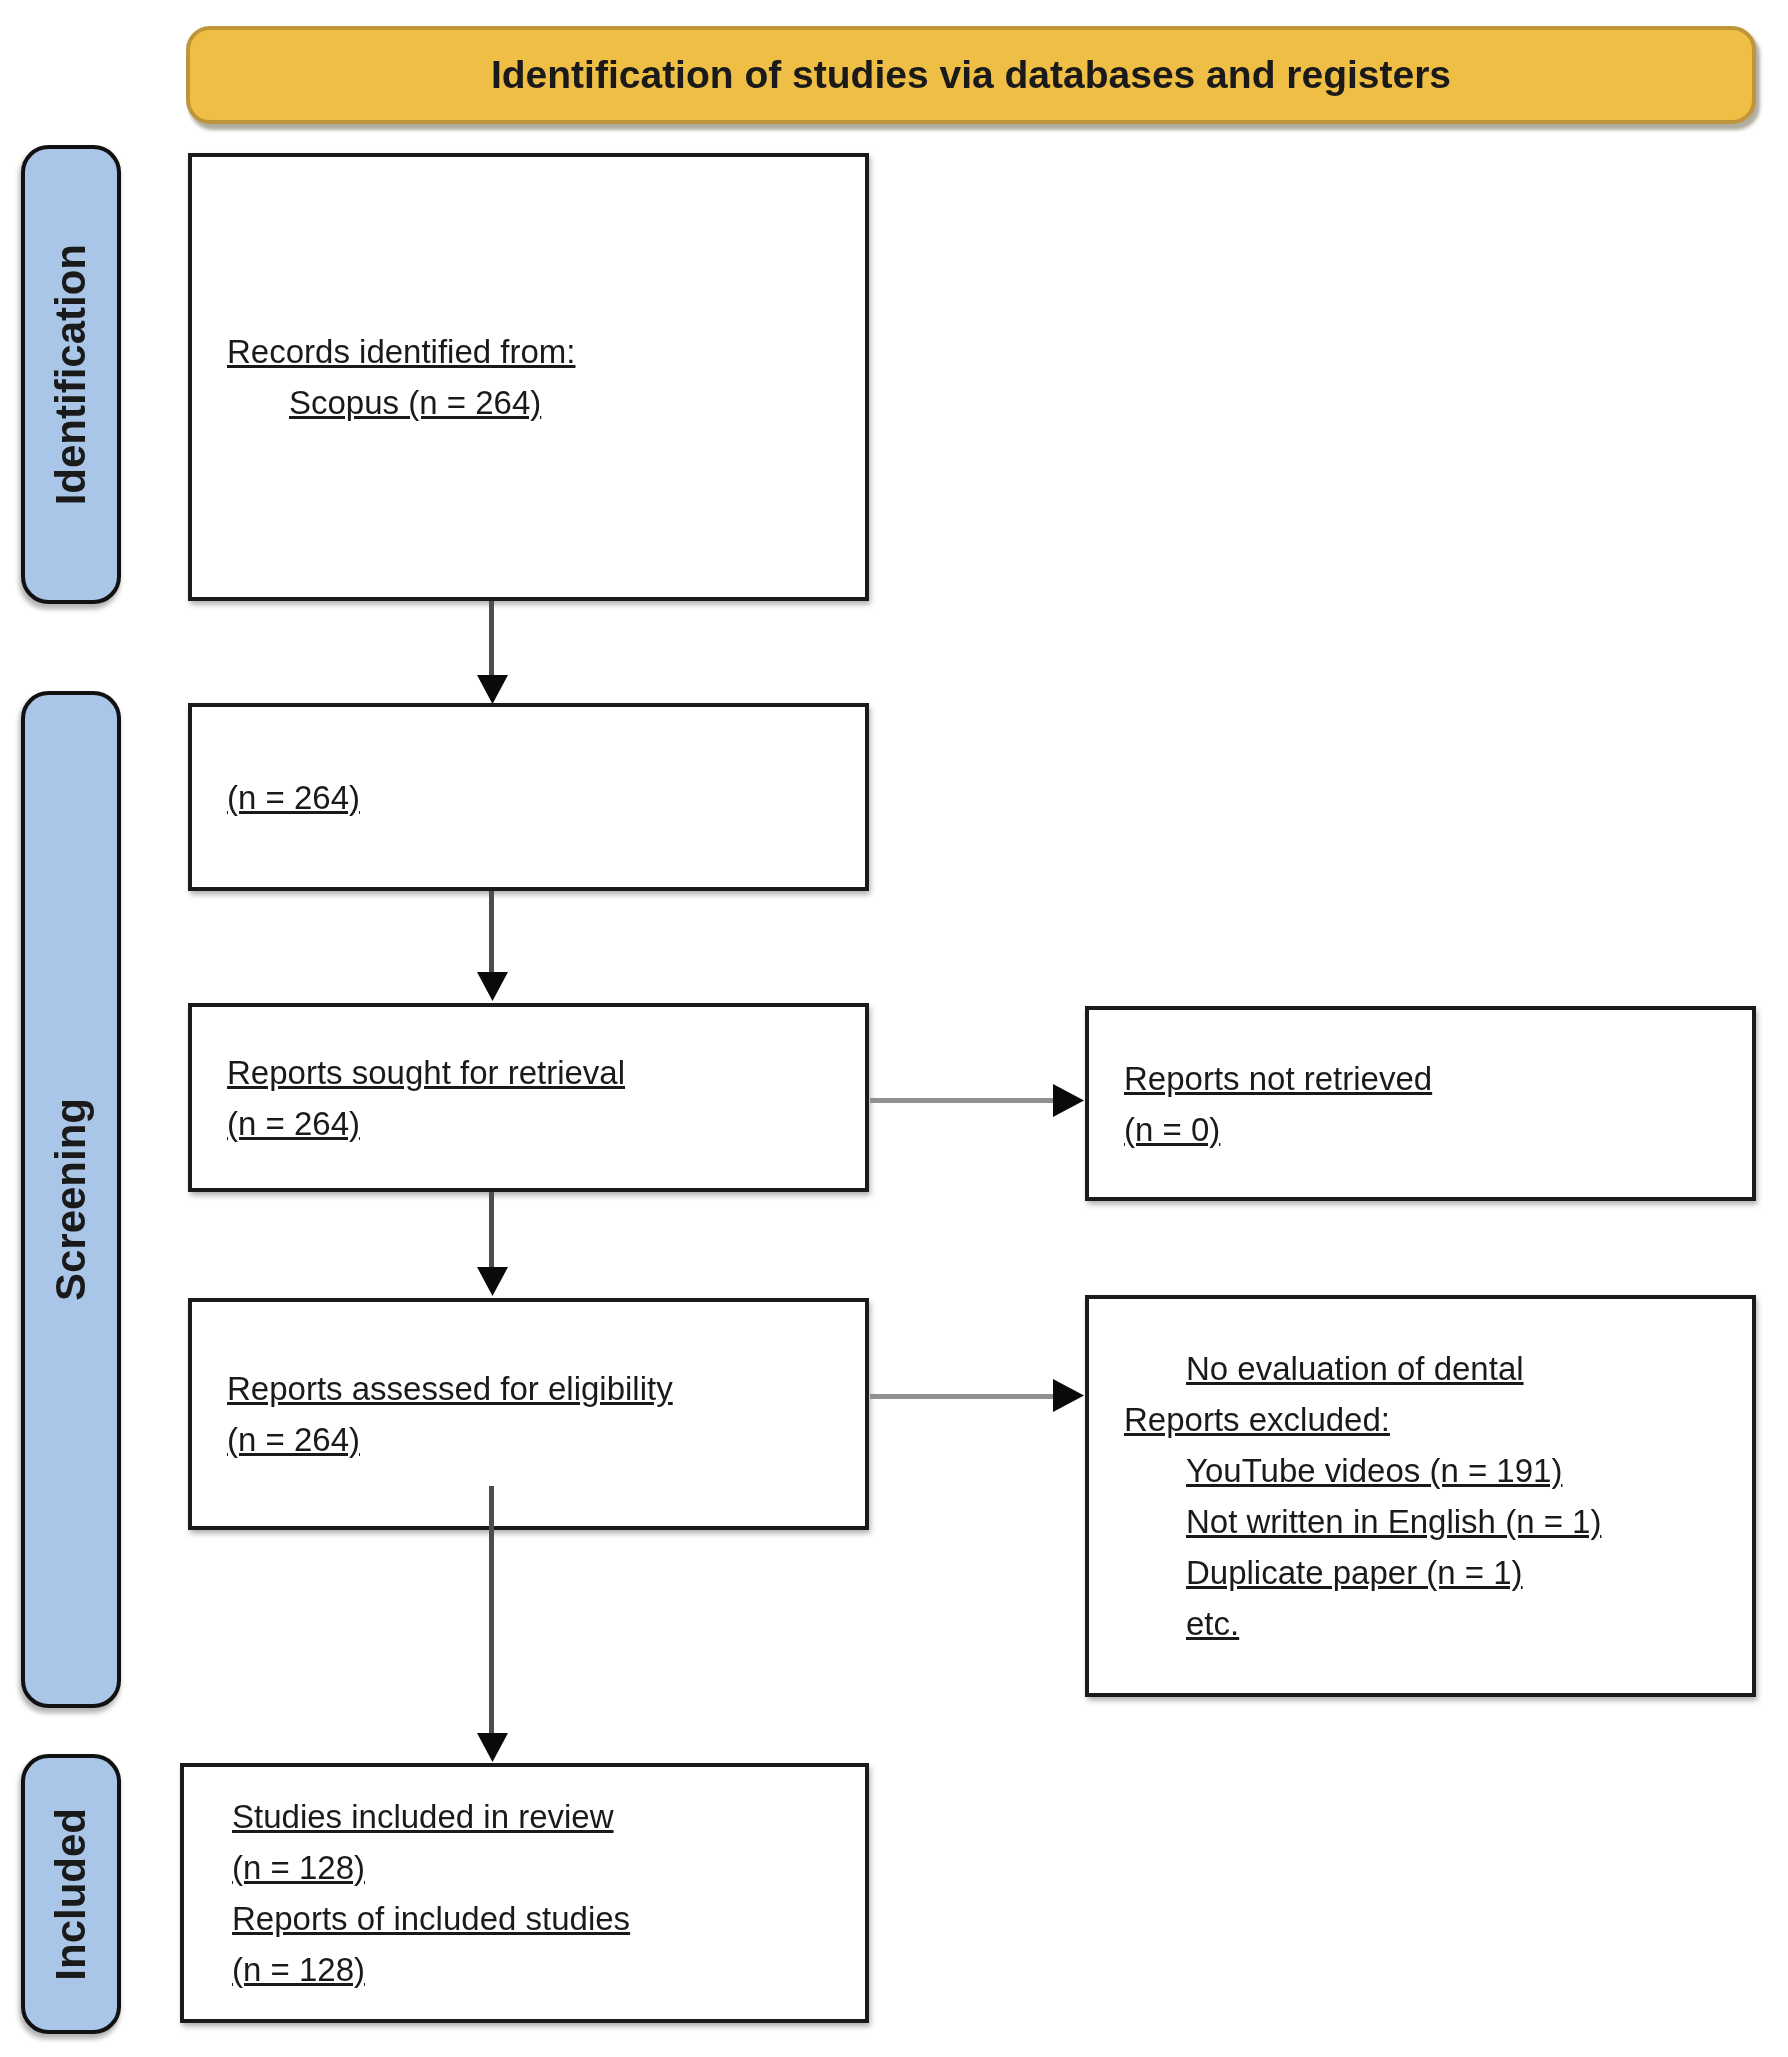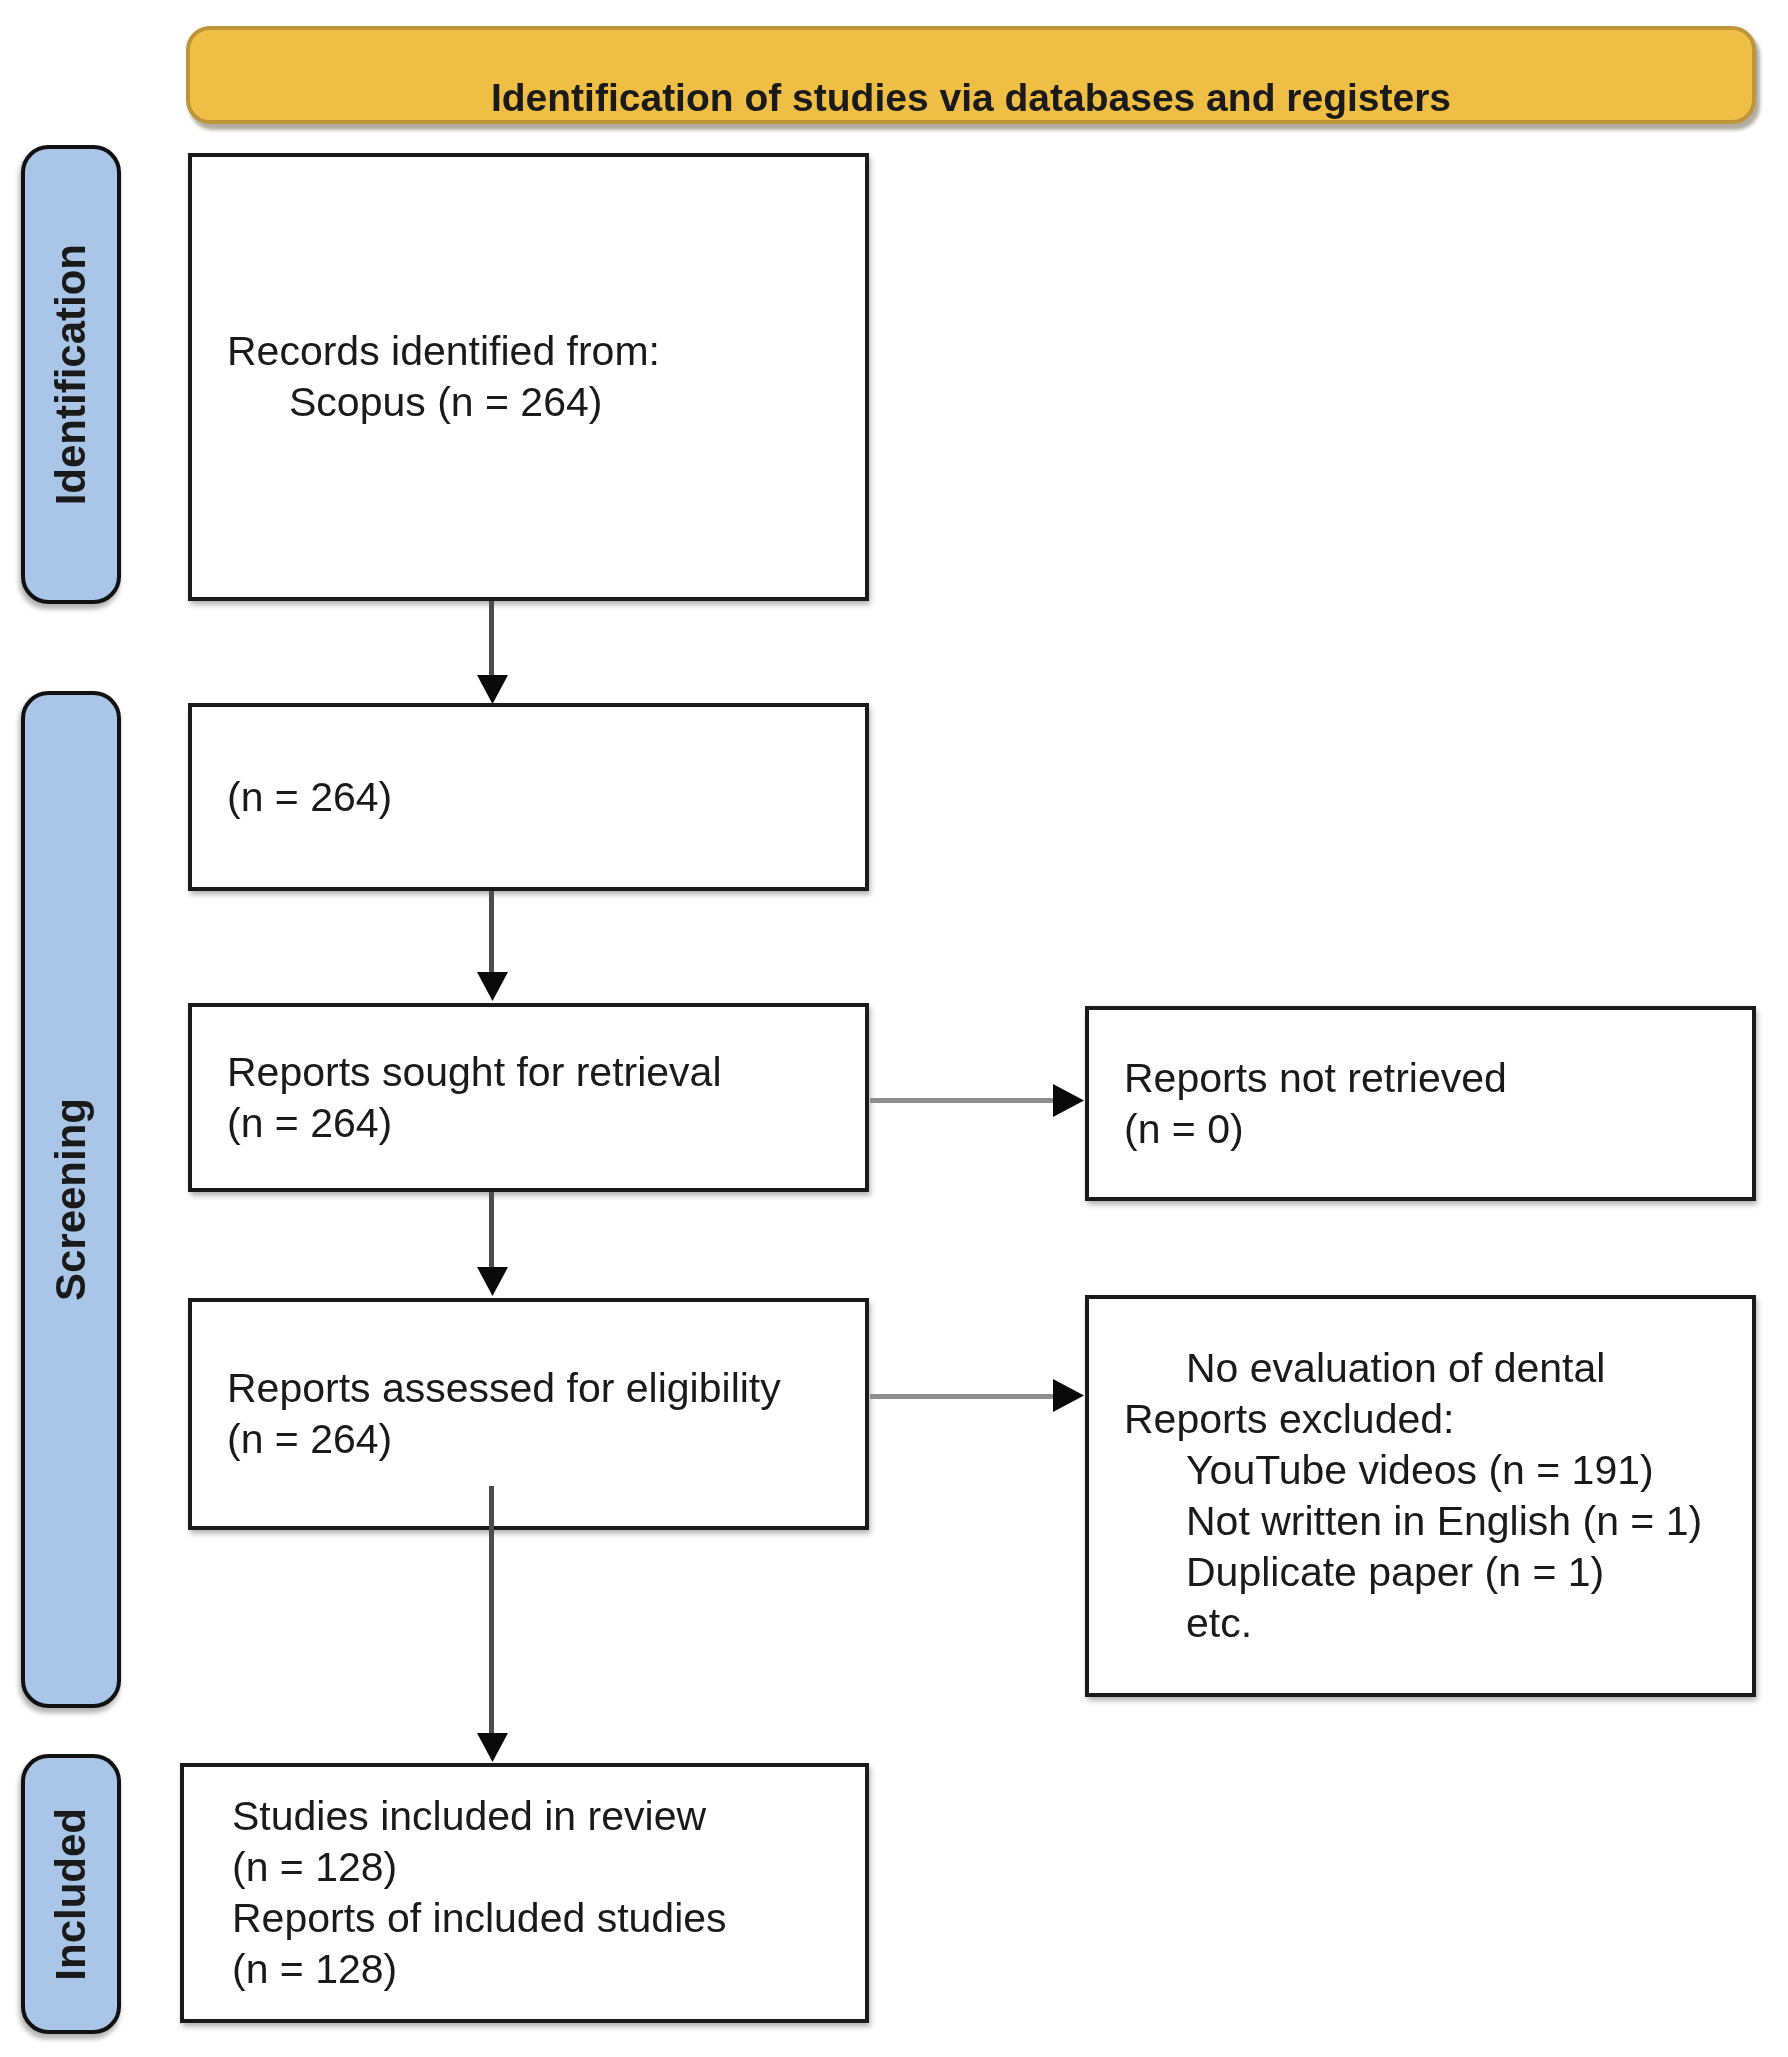--- a/index.html
+++ b/index.html
@@ -24,21 +24,21 @@
     overflow:hidden;
   }
   
   .banner{
     position:absolute;
     left:186px; top:26px; width:1570px; height:98px;
     background:var(--banner-bg);
     border:4.6px solid var(--banner-border);
     border-radius:24px;
     box-sizing:border-box;
-    display:flex; align-items:flex-end; justify-content:center;
+    display:flex; align-items:center; justify-content:center;
     box-shadow:3.7px 5.5px 3.7px rgba(80,70,40,.45);
   }
   .banner span{font-weight:bold;font-size:39px;letter-spacing:0px;}
   
   .stage{
     position:absolute;
     left:21px; width:100px;
     background:var(--stage-bg);
     border:4.6px solid #111111;
     border-radius:27.5px;
@@ -59,21 +59,21 @@
   
   .box{
     position:absolute;
     background:var(--box-bg);
     border:4.6px solid var(--box-border);
     box-sizing:border-box;
     display:flex; flex-direction:column; justify-content:center;
     padding-left:35px; padding-right:13px;
     box-shadow:1.8px 3.7px 5.5px rgba(90,90,90,.5);
   }
-  .box .line{display:block;font-size:41px;line-height:51px;}
+  .box .line{display:block;font-size:33px;line-height:51px;text-decoration:underline;}
   .box .indent{margin-left:62px;}
   #box-records-identified{left:188px;top:153px;width:681px;height:448px;}
   #box-records-screened{left:188px;top:703px;width:681px;height:188px;}
   #box-reports-sought{left:188px;top:1003px;width:681px;height:189px;}
   #box-reports-assessed{left:188px;top:1298px;width:681px;height:232px;}
   #box-studies-included{left:180px;top:1763px;width:689px;height:260px;padding-left:48px;}
   #box-reports-not-retrieved{left:1085px;top:1006px;width:671px;height:195px;}
   #box-reports-excluded{left:1085px;top:1295px;width:671px;height:402px;}
   
   .vshaft{position:absolute;width:4.6px;background:var(--arrow-shaft-v);left:489px;}

